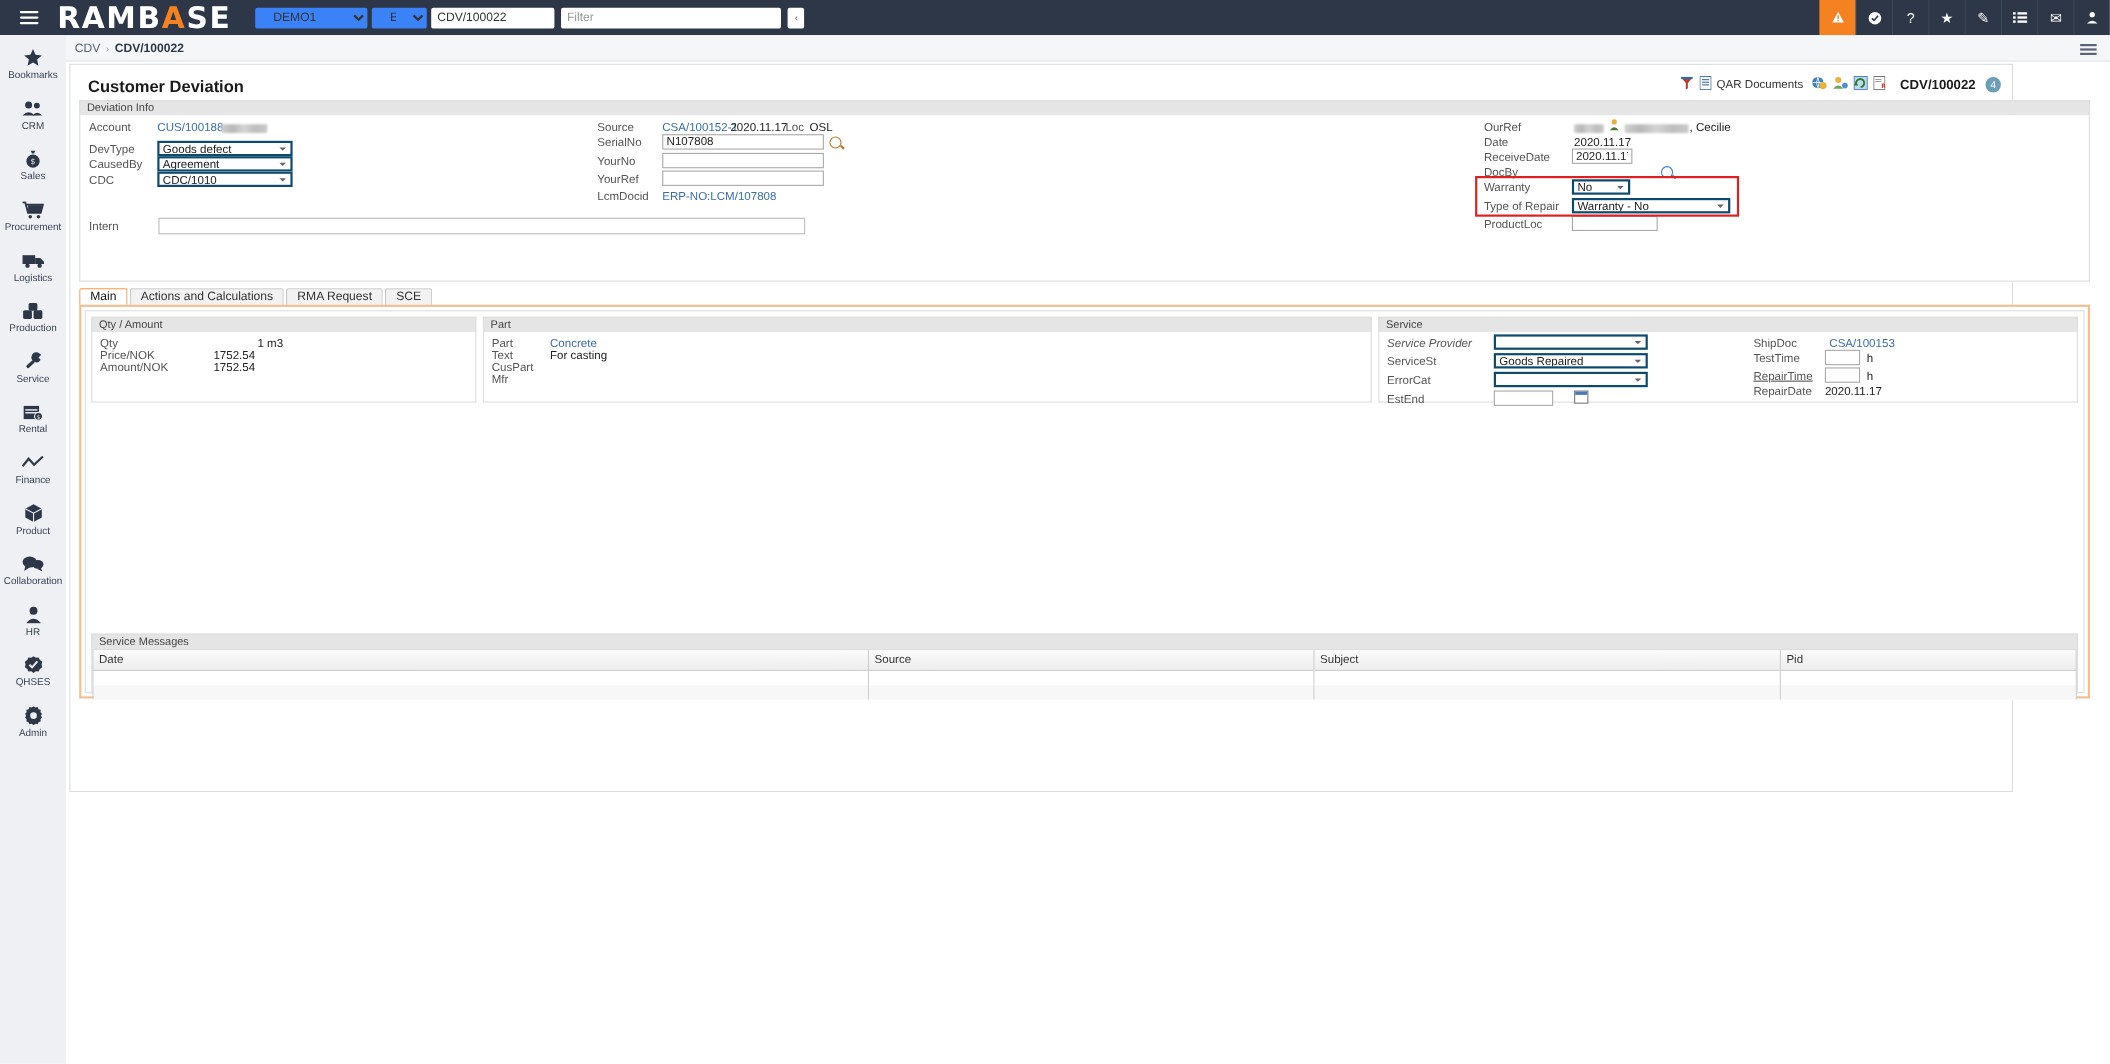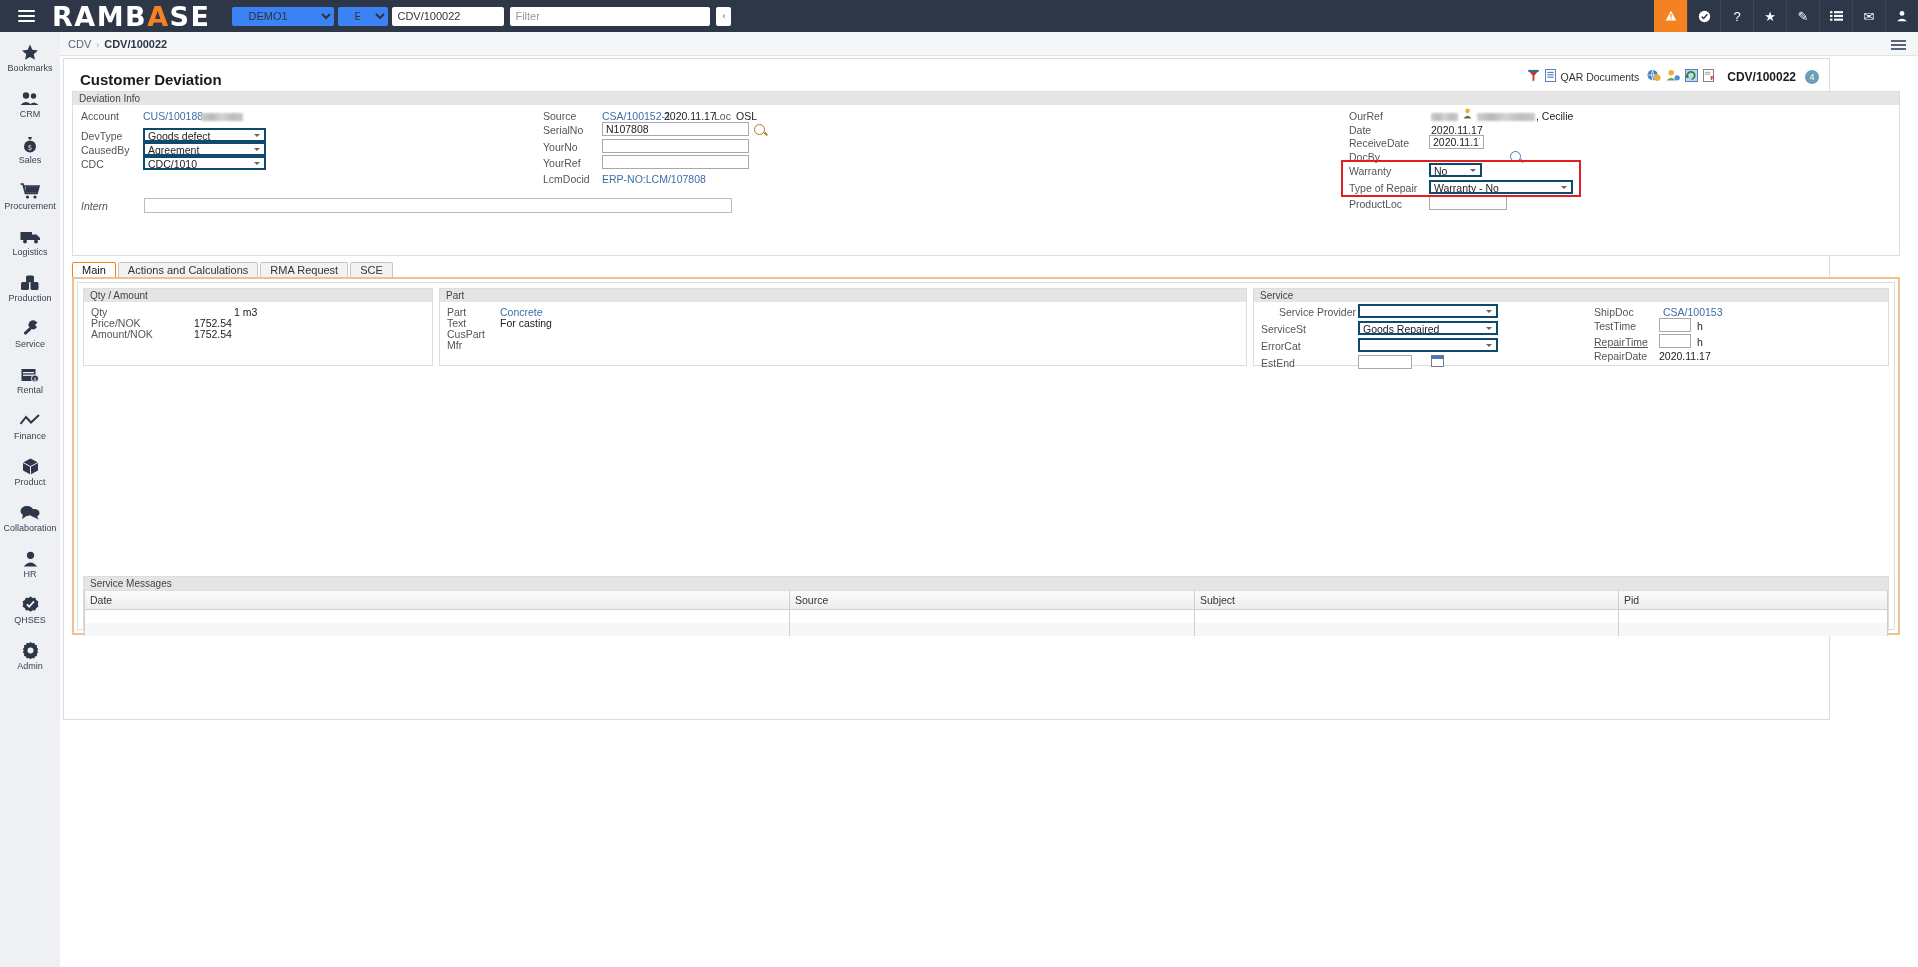--- a/index.html
+++ b/index.html
@@ -518,21 +518,21 @@
 
       <span class="lbl" style="left:1276px; top:77px;">Type of Repair</span>
       <select class="sel" style="left:1356px; top:75px; width:144px;"><option>Warranty - No</option></select>
       <span class="sel-arrow" style="left:1488px; top:81px;"></span>
 
       <span class="lbl" style="left:1276px; top:93px;">ProductLoc</span>
       <input class="inp" style="left: 1356px; top: 91px; width: 78px;">
 
       <div class="redbox" style="left:1268px; top:55px; width:240px; height:37px;"></div>
 
-      <span class="lbl" style="left:8px; top:95px;font-style:italic;">Intern</span>
+      <span class="lbl" style="left:8px; top:95px;">Intern</span>
       <input class="inp flat" style="left: 71px; top: 93px; width: 588px; height: 15px;">
     </div>
   </div>
 
   <div class="tabs">
     <div class="tab active">Main</div>
     <div class="tab">Actions and Calculations</div>
     <div class="tab">RMA Request</div>
     <div class="tab">SCE</div>
   </div>
@@ -560,21 +560,21 @@
           <span class="lbl" style="left:7px; top:15px;">Text</span>
           <span class="val" style="left:60px; top:15px;">For casting</span>
           <span class="lbl" style="left:7px; top:26px;">CusPart</span>
           <span class="lbl" style="left:7px; top:37px;">Mfr</span>
         </div>
       </div>
 
       <div class="subpanel" style="left:1175px; top:5px; width:636px; height:78px;">
         <div class="panel-hd">Service</div>
         <div class="panel-body" style="height:64px; position:relative;">
-          <span class="lbl" style="left:25px; top:4px;">Service Provider</span>
+          <span class="lbl" style="left:7px; top:4px;font-style:italic;">Service Provider</span>
           <select class="sel" style="left:104px; top:2px; width:140px;"><option></option></select>
           <span class="sel-arrow" style="left:232px; top:8px;"></span>
 
           <span class="lbl" style="left:7px; top:21px;">ServiceSt</span>
           <select class="sel" style="left:104px; top:19px; width:140px;"><option>Goods Repaired</option></select>
           <span class="sel-arrow" style="left:232px; top:25px;"></span>
 
           <span class="lbl" style="left:7px; top:38px;">ErrorCat</span>
           <select class="sel" style="left:104px; top:36px; width:140px;"><option></option></select>
           <span class="sel-arrow" style="left:232px; top:42px;"></span>

